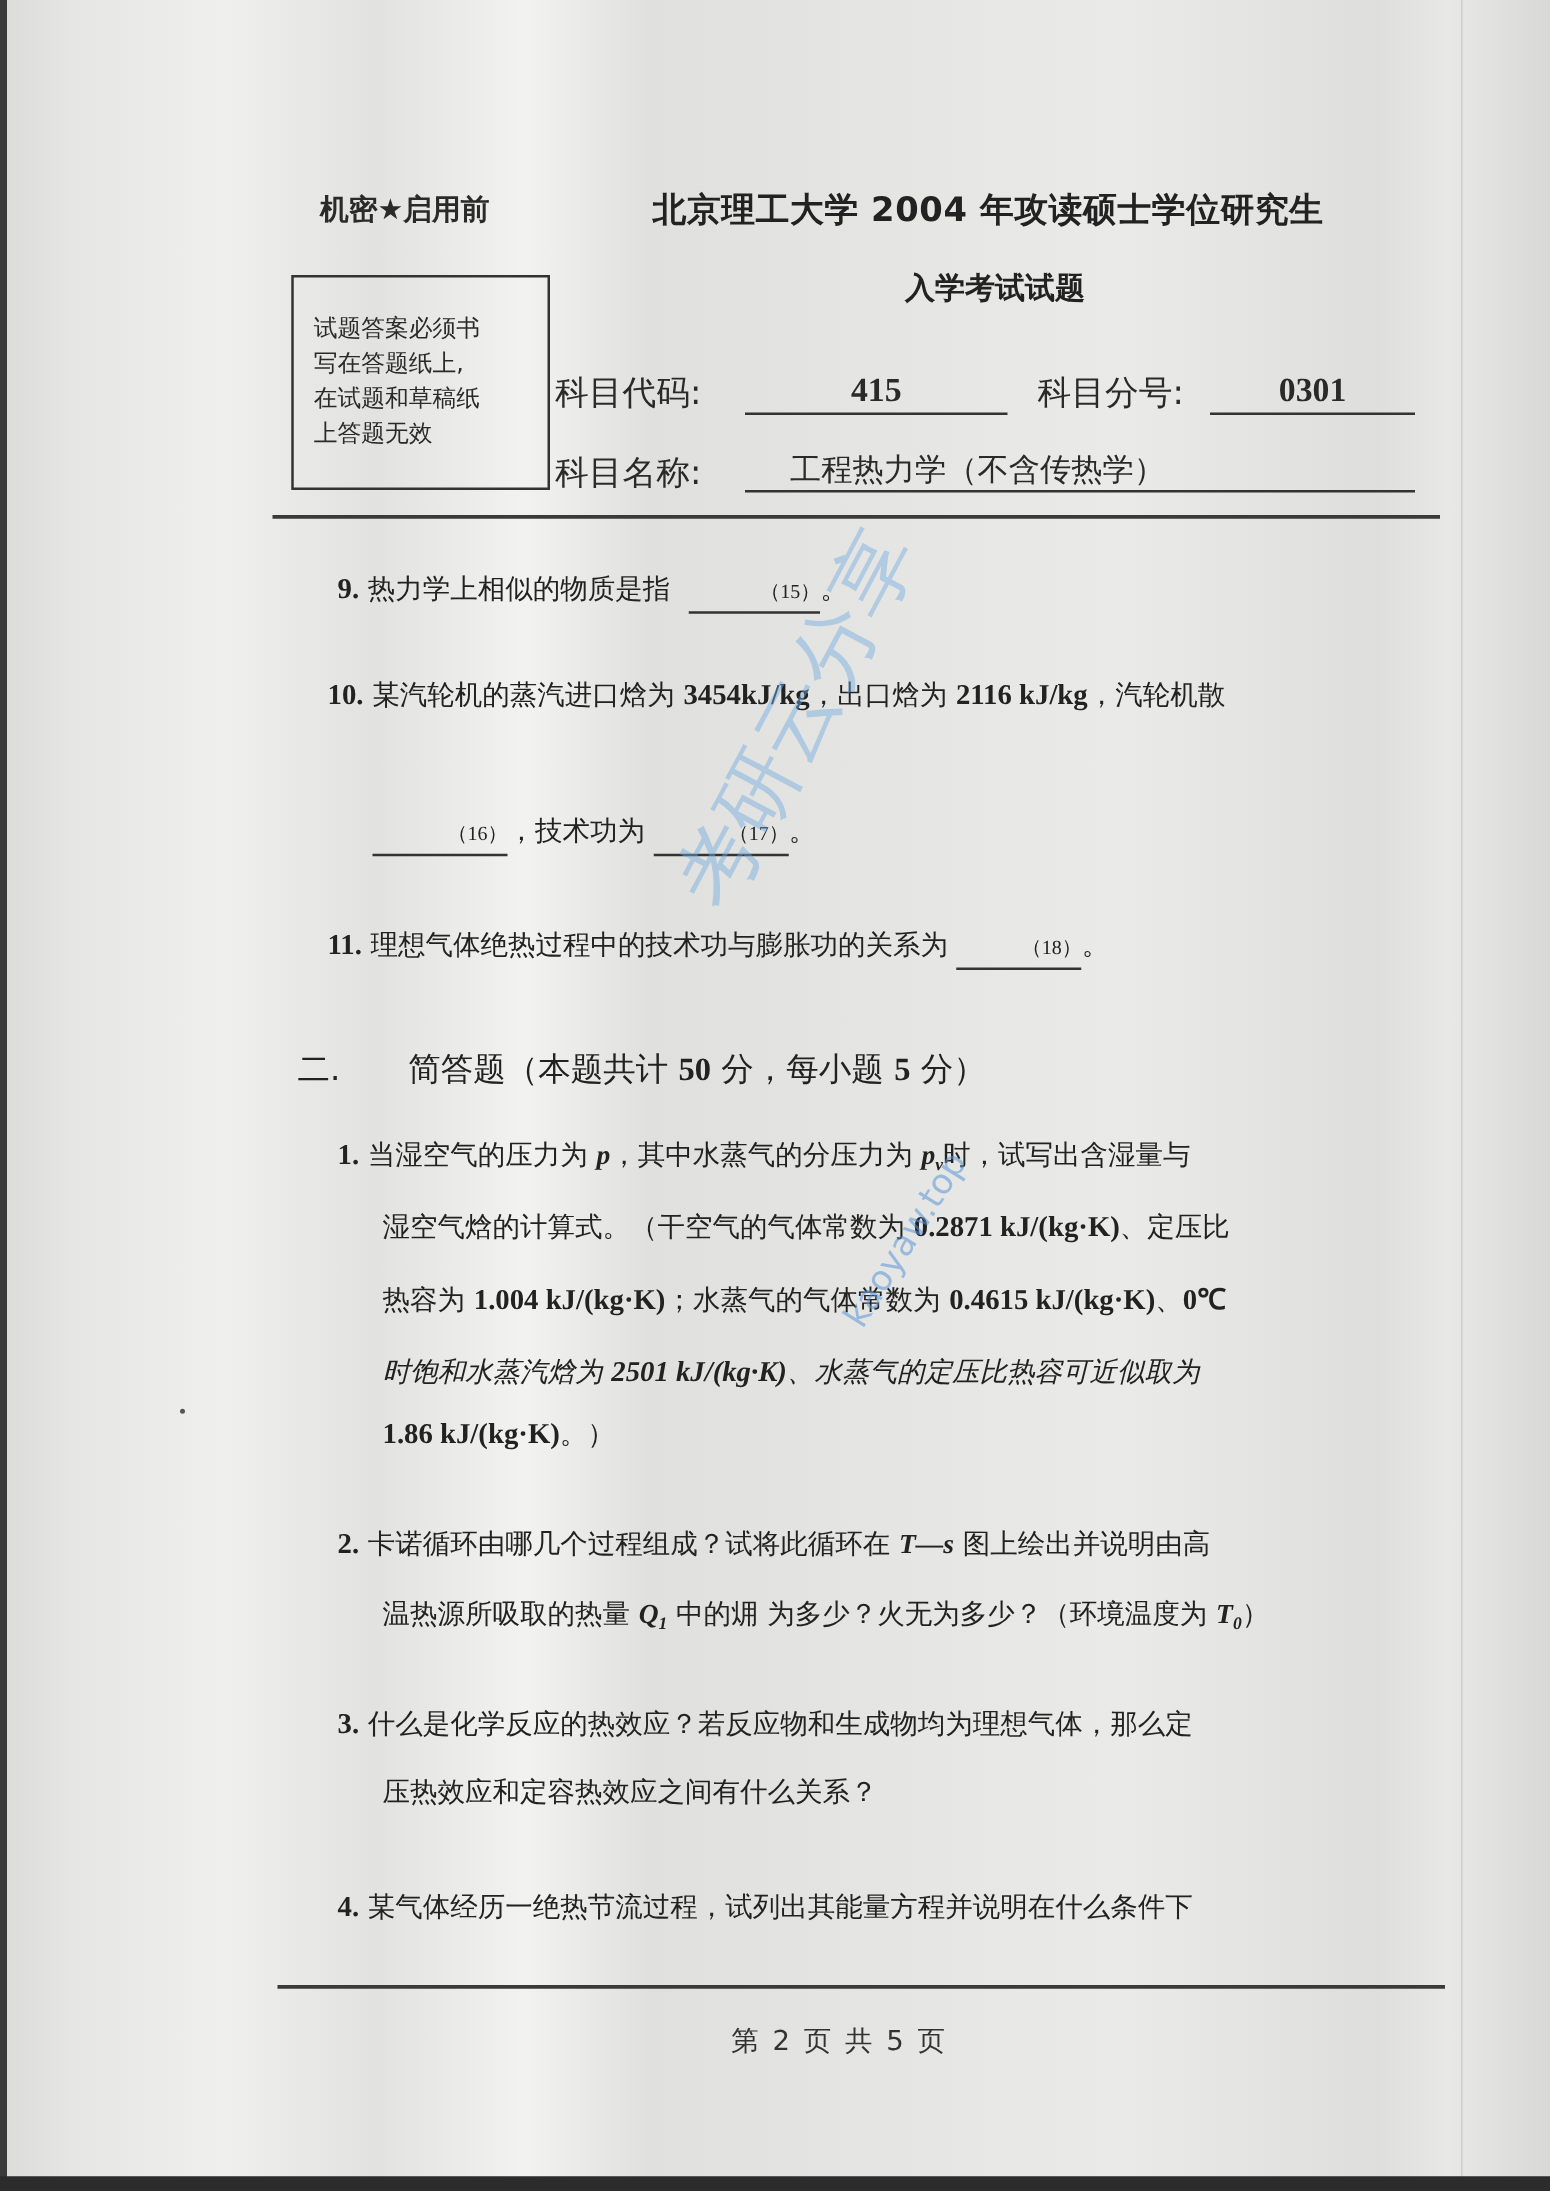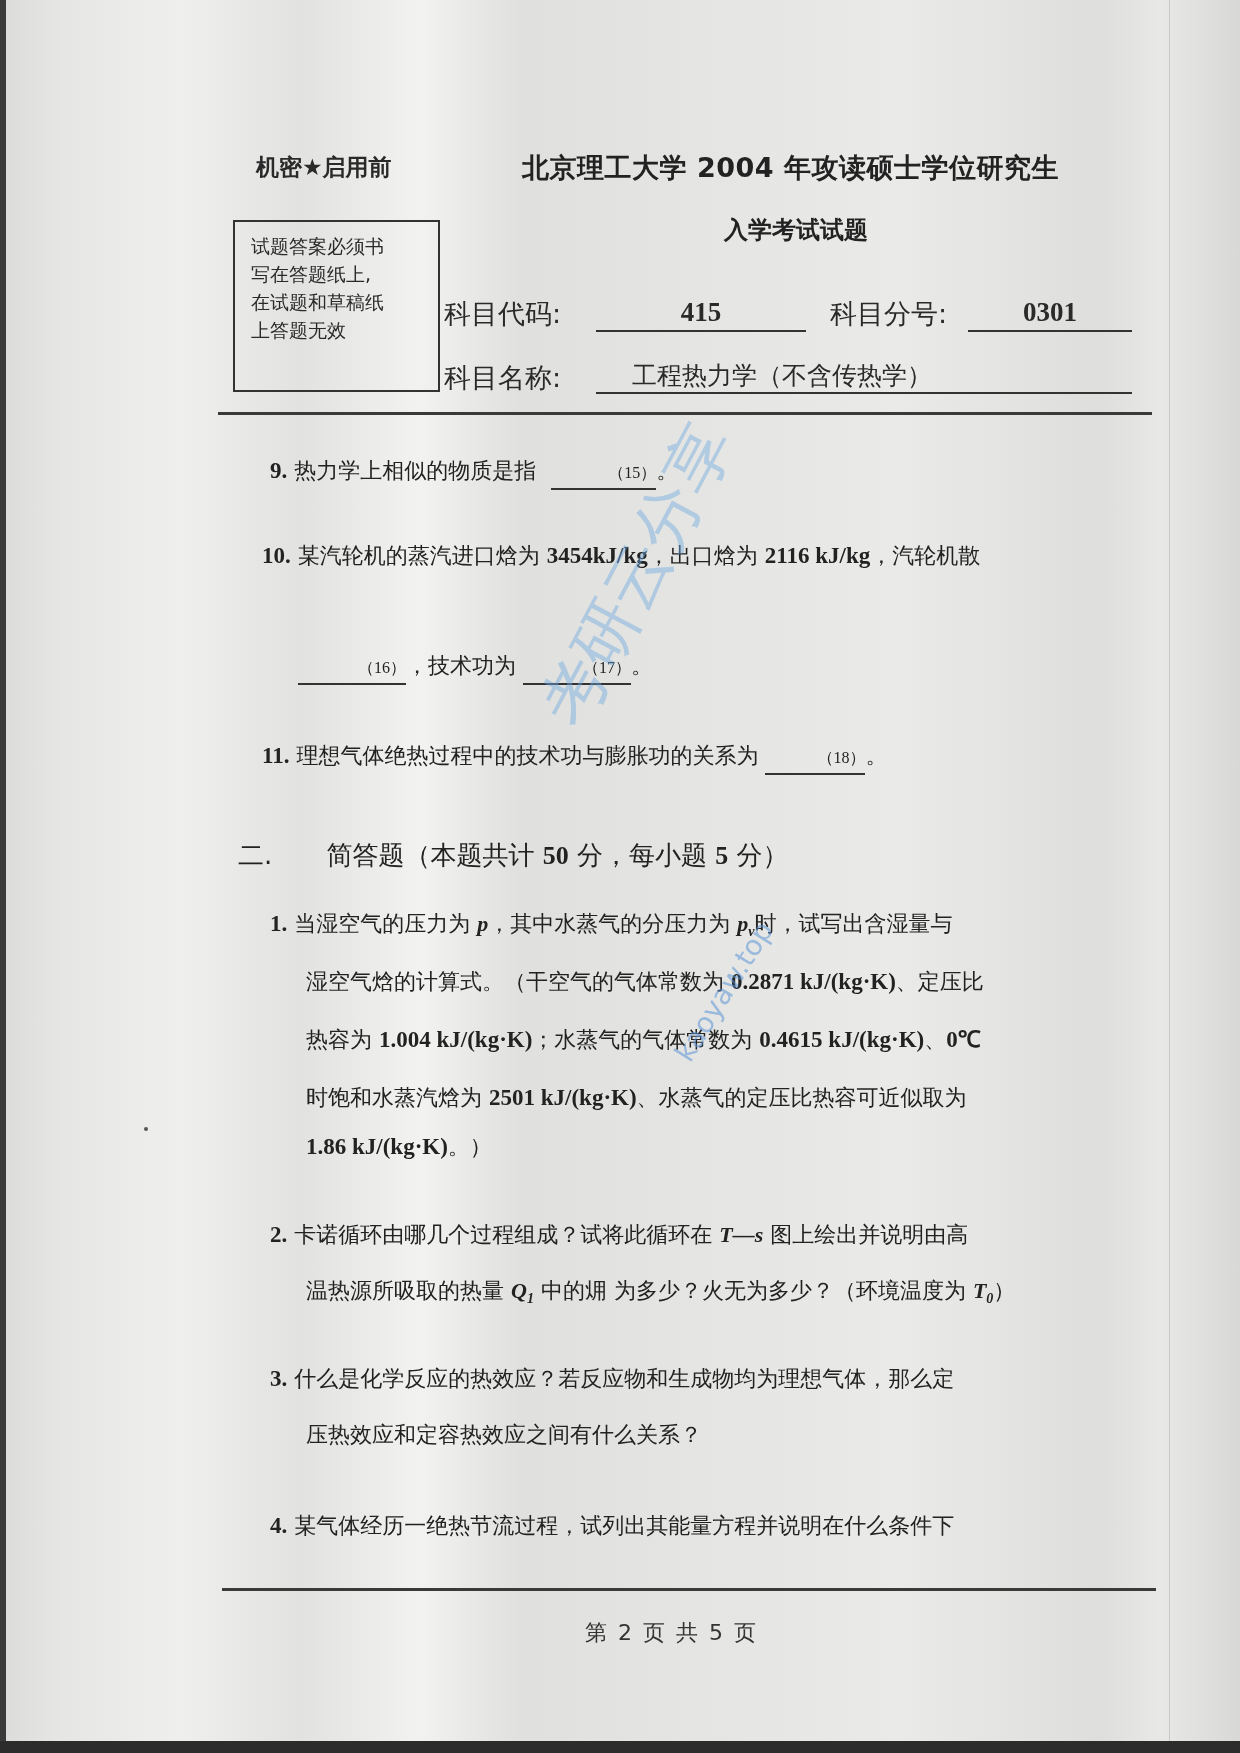--- a/index.html
+++ b/index.html
@@ -20,21 +20,21 @@
   .right-edge {
     position: absolute; right: 70px; top: 0; width: 1px; height: 1753px; background: #c8c8c6;
   }
   .abs { position: absolute; margin-left: 12px; }
   .hdr-secret { left: 244px; top: 152px; font-family: "DejaVu Sans", sans-serif; font-size: 23px; font-weight: bold; color: #2a2a2a; }
   .hdr-title { left: 510px; top: 150px; font-family: "DejaVu Sans", sans-serif; font-size: 27px; font-weight: bold; color: #222; letter-spacing: 0.5px; }
   .hdr-subtitle { left: 712px; top: 214px; font-family: "DejaVu Sans", sans-serif; font-size: 24px; font-weight: bold; color: #222; }
   .notice-box {
     left: 221px; top: 220px; width: 207px; height: 172px;
     border: 2px solid #333; box-sizing: border-box;
-    padding: 10px 0 0 16px;
+    padding: 27px 0 0 16px;
     font-family: "DejaVu Sans", sans-serif; font-size: 19px; line-height: 28px; color: #2a2a2a;
   }
   .notice-box div { white-space: nowrap; }
   .field-row { font-family: "DejaVu Sans", sans-serif; font-size: 27px; color: #2a2a2a; }
   .field-label { position: absolute; white-space: nowrap; }
   .field-value {
     position: absolute; border-bottom: 2px solid #333; text-align: center;
     font-family: "Liberation Serif", serif; font-weight: bold; font-size: 27px; height: 36px; line-height: 36px;
   }
   .field-value.cn { font-family: "DejaVu Sans", sans-serif; font-weight: normal; font-size: 25px; text-align: left; padding-left: 36px; box-sizing: border-box; }
@@ -115,21 +115,21 @@
   <div class="q" style="left:270px; top:895px;">
     <span class="num">1.</span>
     <span>当湿空气的压力为 </span><span class="it">p</span><span>，其中水蒸气的分压力为 </span><span class="it">p</span><sub class="it" style="font-size:14px;">v</sub><span>时，试写出含湿量与</span>
   </div>
   <div class="q" style="left:306px; top:953px;">
     <span>湿空气焓的计算式。（干空气的气体常数为 </span><b>0.2871 kJ/(kg·K)</b><span>、定压比</span>
   </div>
   <div class="q" style="left:306px; top:1011px;">
     <span>热容为 </span><b>1.004 kJ/(kg·K)</b><span>；水蒸气的气体常数为 </span><b>0.4615 kJ/(kg·K)</b><span>、</span><b>0℃</b>
   </div>
-  <div class="q" style="left:306px; top:1069px;">
+  <div class="q" style="left:306px; top:1069px;font-style:italic;">
     <span>时饱和水蒸汽焓为 </span><b>2501  kJ/(kg·K)</b><span>、水蒸气的定压比热容可近似取为</span>
   </div>
   <div class="q" style="left:306px; top:1118px;">
     <b>1.86 kJ/(kg·K)</b><span>。）</span>
   </div>
 
   <div class="q" style="left:270px; top:1206px;">
     <span class="num">2.</span>
     <span>卡诺循环由哪几个过程组成？试将此循环在 </span><span class="it">T—s</span><span> 图上绘出并说明由高</span>
   </div>

